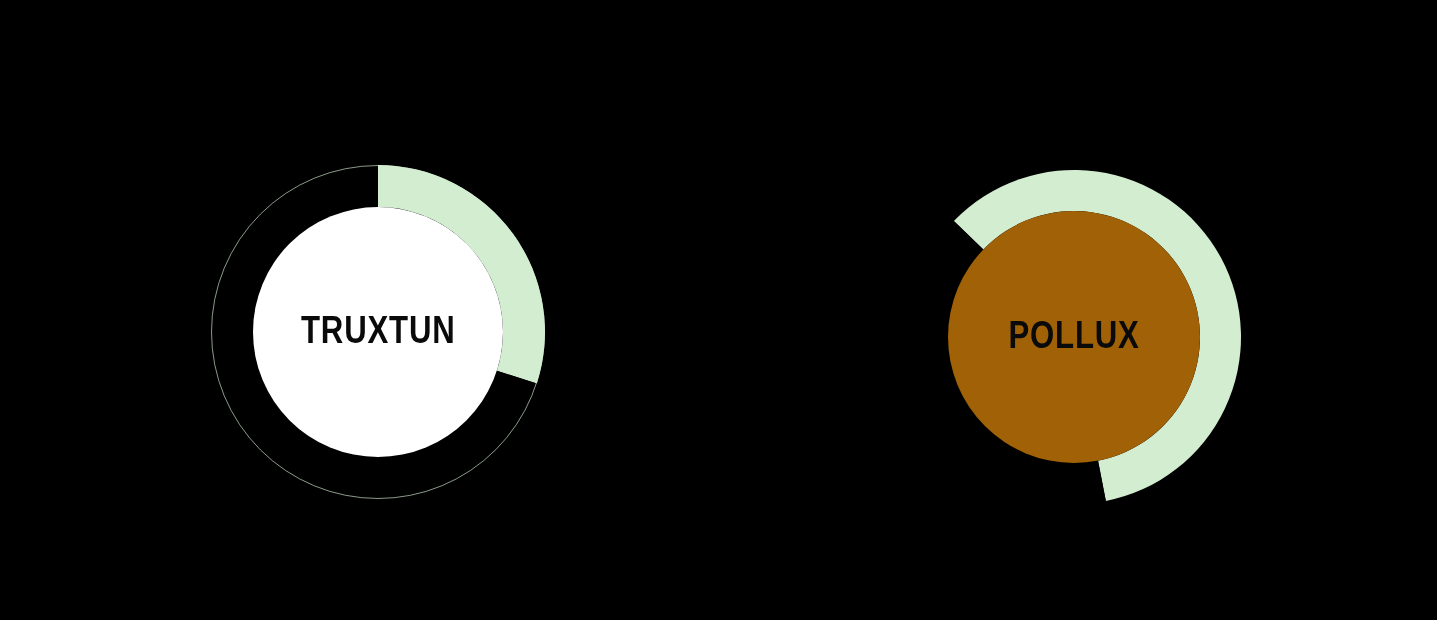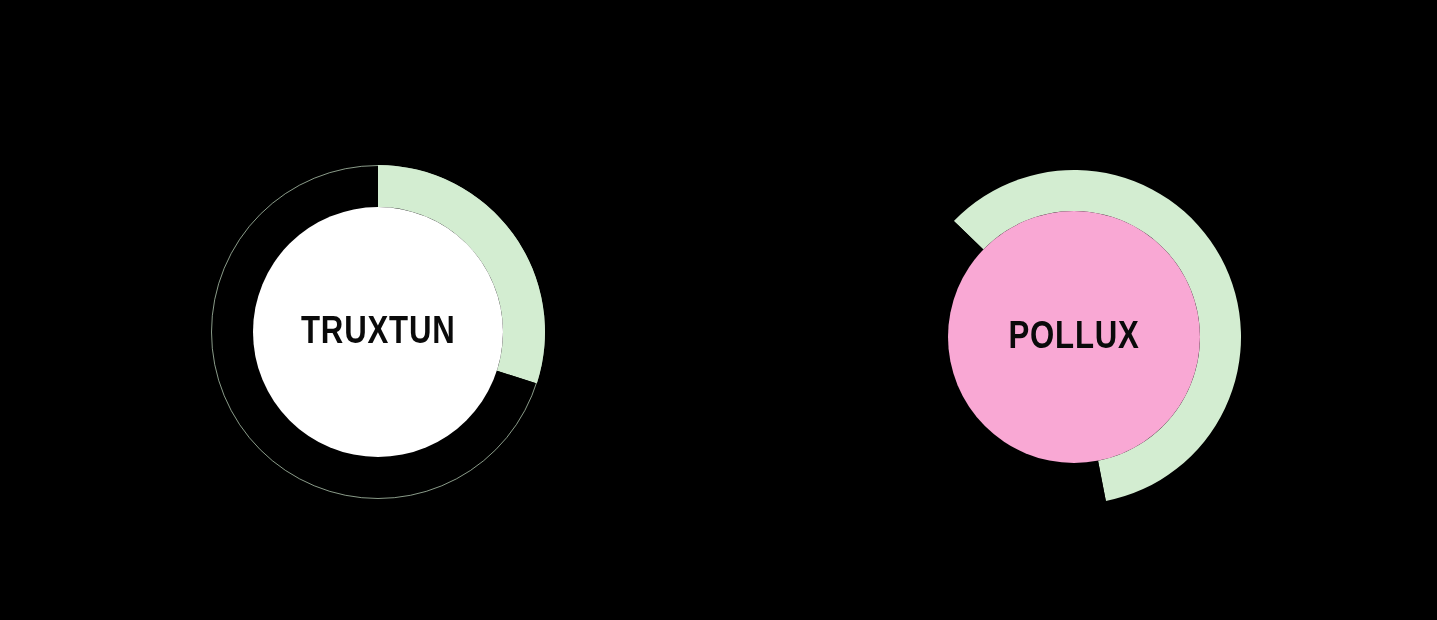--- a/index.html
+++ b/index.html
@@ -60,18 +60,18 @@
     <div class="hole" style="width: 250px; height: 250px; background: rgb(255, 255, 255);">
       <span class="donut-label" style="color: rgb(10, 10, 10);">TRUXTUN</span>
     </div>
   </figure>
 
   <figure class="donut" style="left: 907px; top: 170px; width: 334px; height: 334px;">
     <svg class="ring" xmlns="http://www.w3.org/2000/svg" viewBox="0 0 334 334">
         <path d="M46.87025334344516 50.99205213334757 A167 167 0 1 1 198.8651022278831 330.93173963575987 L191.04193341744474 290.6850251144056 A126 126 0 1 0 76.36318515732988 79.47304532216643 Z" fill="#d3edd1"></path>
         <path d="M198.865102227883 330.93173963575987 A167 167 0 0 1 46.87025334344516 50.99205213334757 L76.36318515732988 79.47304532216643 A126 126 0 0 0 191.04193341744468 290.6850251144057 Z" fill="#000000"></path>
       </svg>
-    <div class="hole" style="width: 252px; height: 252px; background: #f9a8d4;">
+    <div class="hole" style="width: 252px; height: 252px; background: #a16207;">
       <span class="donut-label" style="color: rgb(10, 10, 10);">POLLUX</span>
     </div>
   </figure>
 
 </main>
 
 </body></html>

